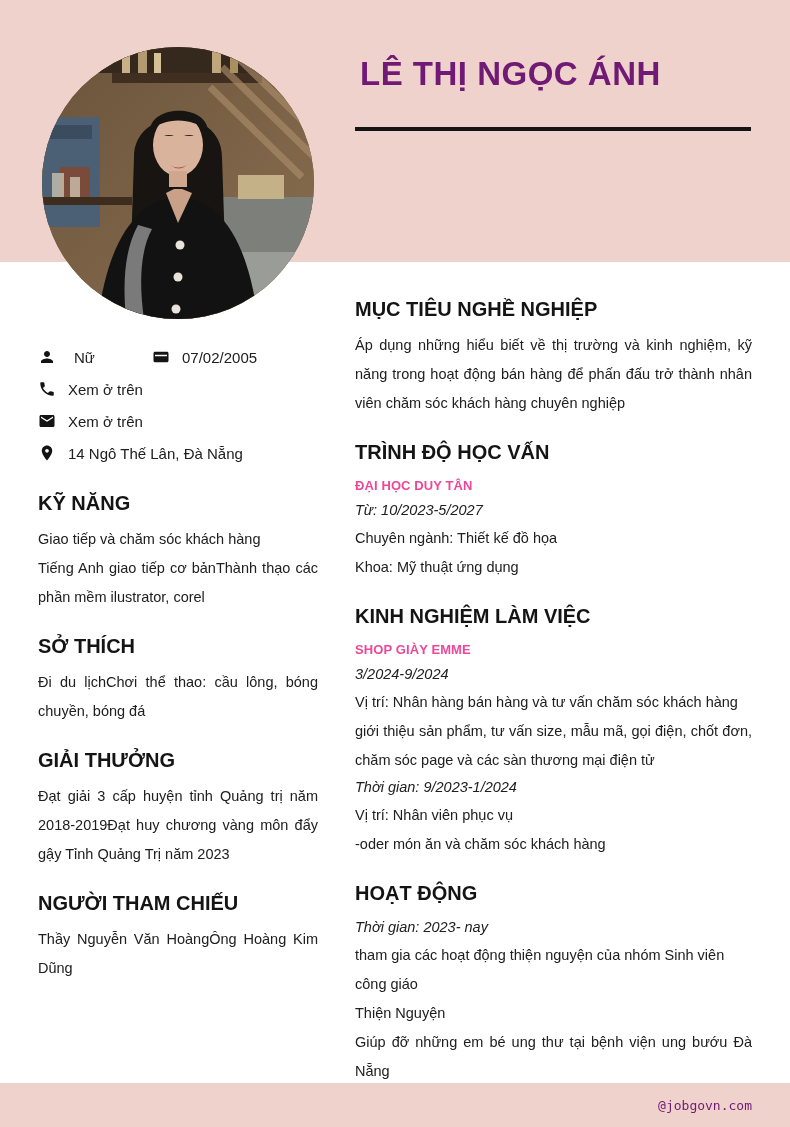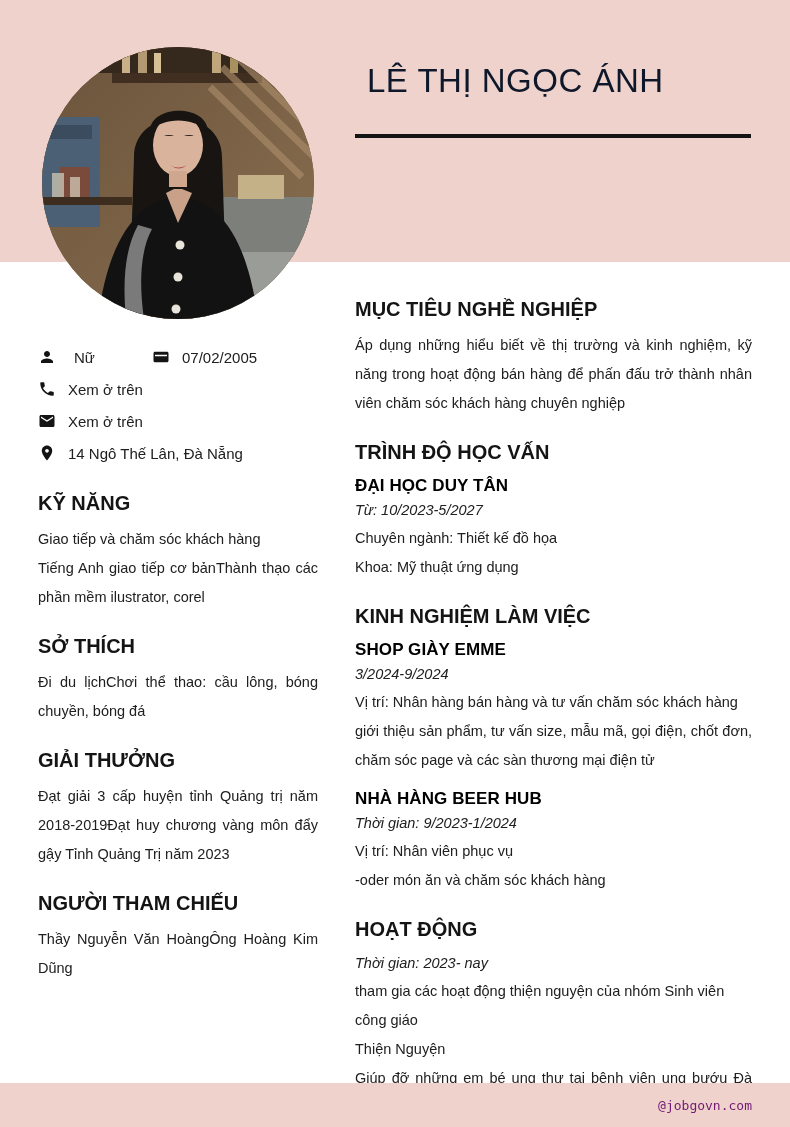--- a/index.html
+++ b/index.html
@@ -13,41 +13,41 @@
     position:absolute;bottom:0;left:0;width:790px;height:44px;background:#efd2cb;
     display:flex;align-items:center;justify-content:flex-end;
     padding-right:38px;box-sizing:border-box;
     font-family:"DejaVu Sans Mono", monospace;font-size:13px;color:#701a75;
   }
   .photo-wrap{
     position:absolute;left:42px;top:47px;width:272px;height:272px;
     border-radius:50%;overflow:hidden;background:#6e563e;
   }
   .header-text{position:absolute;left:355px;top:50px;width:396px;}
-  .name{font-size:33px;font-weight:normal;letter-spacing:.5px;margin:12px;color:#0f172a;}
+  .name{font-size:33px;font-weight:bold;letter-spacing:.5px;margin:5px;color:#701a75;}
   .job-title{font-size:19px;letter-spacing:.3px;margin:21px 0 0 0;color:#1a1a1a;}
   .divider{margin-top:34px;height:4px;background:#141414;width:396px;}
 
   .left-col{position:absolute;left:38px;top:341px;width:280px;}
   .right-col{position:absolute;left:355px;top:297px;width:397px;}
 
   .info-row{display:flex;align-items:center;height:32px;font-size:15px;}
   .info-row .icon{width:18px;height:18px;margin-right:12px;flex:0 0 18px;}
   .info-pair{display:flex;align-items:center;width:100%;}
   .info-cell-l{display:flex;align-items:center;width:114px;gap:6px;}
   .info-cell-r{display:flex;align-items:center;}
 
   h2.section{
     font-size:20px;font-weight:bold;color:#141414;
     margin:22px 0 10px 0;letter-spacing:0;line-height:24px;
   }
   .right-col h2.section:first-child{margin-top:0;}
   .body-text{font-size:14.5px;line-height:29px;margin:0;}
   .justify{text-align:justify;}
-  .sub-head{font-size:17px;font-weight:bold;margin:0 0 0 0;line-height:24px;color:#000000;letter-spacing:.1px;}
+  .sub-head{font-size:13px;font-weight:bold;margin:0 0 0 0;line-height:24px;color:#ec4899;letter-spacing:.1px;}
   .time{font-style:italic;font-size:14.5px;line-height:24px;margin:0 0 2px 0;}
   .icon svg{display:block;width:100%;height:100%;}
 </style>
 </head>
 <body>
 
 <div class="page">
 
   <div class="header-bg"></div>
 
@@ -195,21 +195,20 @@
     <h2 class="section">KINH NGHIỆM LÀM VIỆC</h2>
 
     <div>
       <p class="sub-head" style="margin-top:0;">SHOP GIÀY EMME</p>
       <p class="time">3/2024-9/2024</p>
       <p class="body-text">Vị trí: Nhân hàng bán hàng và tư vấn chăm sóc khách hàng</p>
       <p class="body-text justify">giới thiệu sản phẩm, tư vấn size, mẫu mã, gọi điện, chốt đơn, chăm sóc page và các sàn thương mại điện tử</p>
     </div>
 
     <div>
-      <p class="sub-head" style="margin-top:12px;">NHÀ HÀNG BEER HUB</p>
       <p class="time">Thời gian: 9/2023-1/2024</p>
       <p class="body-text">Vị trí: Nhân viên phục vụ</p>
       <p class="body-text">-oder món ăn và chăm sóc khách hàng</p>
     </div>
 
     <h2 class="section">HOẠT ĐỘNG</h2>
     <p class="time">Thời gian: 2023- nay</p>
     <p class="body-text">tham gia các hoạt động thiện nguyện của nhóm Sinh viên công giáo</p>
     <p class="body-text">Thiện Nguyện</p>
     <p class="body-text justify">Giúp đỡ những em bé ung thư tại bệnh viện ung bướu Đà Nẵng</p>

